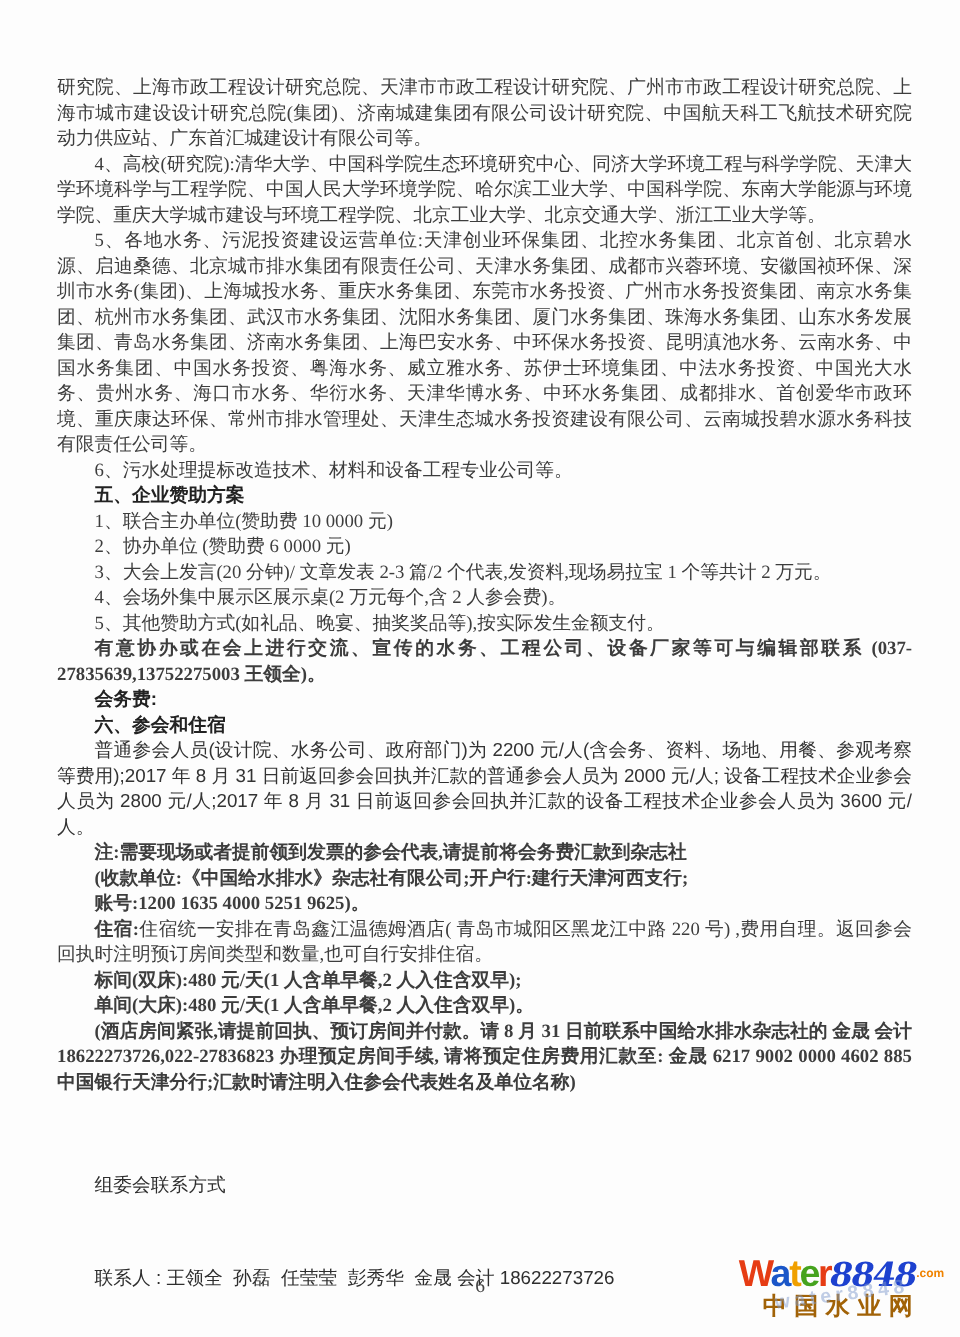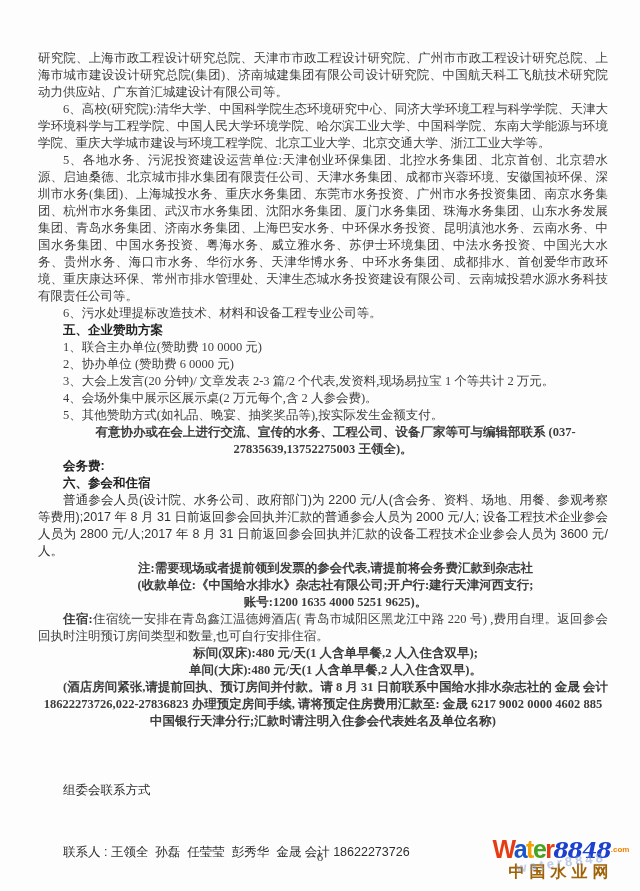--- a/index.html
+++ b/index.html
@@ -9,21 +9,21 @@
     font-family:"Liberation Serif","DejaVu Serif",serif;
   }
   .page {
     position:absolute; inset:0; box-sizing:border-box;
     padding:50px 32px 0 38px;
     font-size:12.5px; line-height:17px;
   }
   p { margin:0; }
   .j { text-align:justify; }
   .ind { text-indent:2em; }
-  .b { font-weight:bold;text-align:center; }
+  .b { font-weight:bold; }
   .sans { font-family:"Liberation Sans","DejaVu Sans",sans-serif; color:#333; }
   .sans-b { font-family:Liberation Sans, sans-serif; font-weight:bold; color:#222; }
   .committee {
     margin-top:9px; padding-left:2em;
     font-family:"Liberation Sans","DejaVu Sans",sans-serif;
     font-size:12.5px; line-height:20.5px; color:#2e2e2e;
     white-space:pre-wrap;
   }
   .pageno {
     position:absolute; bottom:26px; left:0; right:0;
@@ -52,21 +52,21 @@
     color:rgba(130,155,205,0.5); font-size:13px; font-weight:bold;
     letter-spacing:3px; pointer-events:none;
   }
 </style>
 </head>
 <body>
 
 <div class="page">
 
   <p class="j">研究院、上海市政工程设计研究总院、天津市市政工程设计研究院、广州市市政工程设计研究总院、上海市城市建设设计研究总院(集团)、济南城建集团有限公司设计研究院、中国航天科工飞航技术研究院动力供应站、广东首汇城建设计有限公司等。</p>
-  <p class="j ind">6、高校(研究院):清华大学、中国科学院生态环境研究中心、同济大学环境工程与科学学院、天津大学环境科学与工程学院、中国人民大学环境学院、哈尔滨工业大学、中国科学院、东南大学能源与环境学院、重庆大学城市建设与环境工程学院、北京工业大学、北京交通大学、浙江工业大学等。</p>
+  <p class="j ind">4、高校(研究院):清华大学、中国科学院生态环境研究中心、同济大学环境工程与科学学院、天津大学环境科学与工程学院、中国人民大学环境学院、哈尔滨工业大学、中国科学院、东南大学能源与环境学院、重庆大学城市建设与环境工程学院、北京工业大学、北京交通大学、浙江工业大学等。</p>
   <p class="j ind">5、各地水务、污泥投资建设运营单位:天津创业环保集团、北控水务集团、北京首创、北京碧水源、启迪桑德、北京城市排水集团有限责任公司、天津水务集团、成都市兴蓉环境、安徽国祯环保、深圳市水务(集团)、上海城投水务、重庆水务集团、东莞市水务投资、广州市水务投资集团、南京水务集团、杭州市水务集团、武汉市水务集团、沈阳水务集团、厦门水务集团、珠海水务集团、山东水务发展集团、青岛水务集团、济南水务集团、上海巴安水务、中环保水务投资、昆明滇池水务、云南水务、中国水务集团、中国水务投资、粤海水务、威立雅水务、苏伊士环境集团、中法水务投资、中国光大水务、贵州水务、海口市水务、华衍水务、天津华博水务、中环水务集团、成都排水、首创爱华市政环境、重庆康达环保、常州市排水管理处、天津生态城水务投资建设有限公司、云南城投碧水源水务科技有限责任公司等。</p>
   <p class="j ind">6、污水处理提标改造技术、材料和设备工程专业公司等。</p>
 
   <p class="ind sans-b">五、企业赞助方案</p>
   <p class="j ind">1、联合主办单位(赞助费 10 0000 元)</p>
   <p class="j ind">2、协办单位 (赞助费 6 0000 元)</p>
   <p class="j ind">3、大会上发言(20 分钟)/ 文章发表 2-3 篇/2 个代表,发资料,现场易拉宝 1 个等共计 2 万元。</p>
   <p class="j ind">4、会场外集中展示区展示桌(2 万元每个,含 2 人参会费)。</p>
   <p class="j ind">5、其他赞助方式(如礼品、晚宴、抽奖奖品等),按实际发生金额支付。</p>
   <p class="j ind b">有意协办或在会上进行交流、宣传的水务、工程公司、设备厂家等可与编辑部联系 (037-27835639,13752275003 王领全)。</p>

